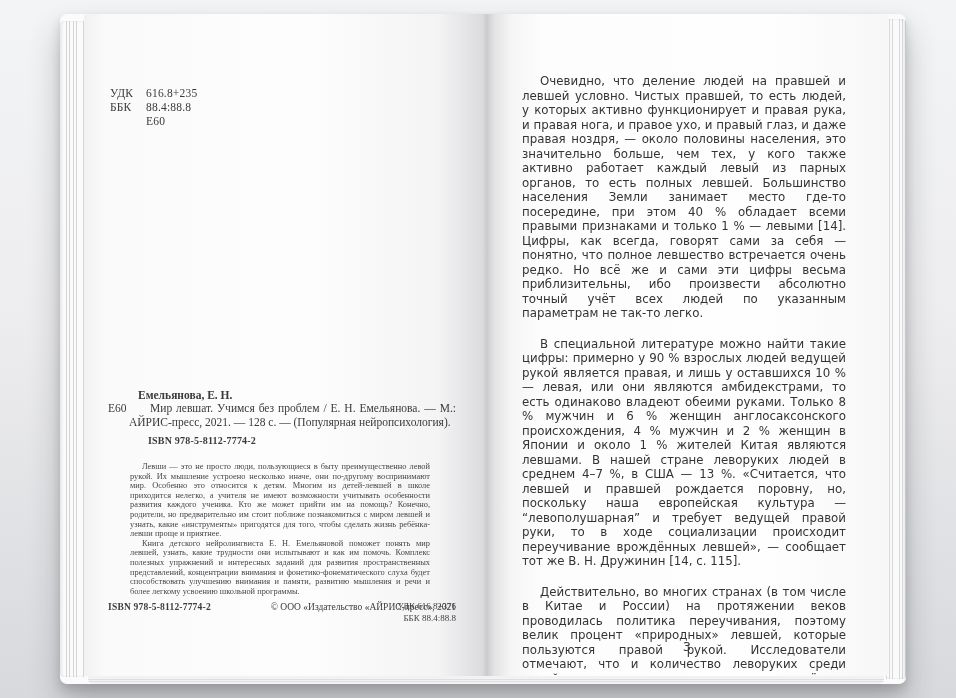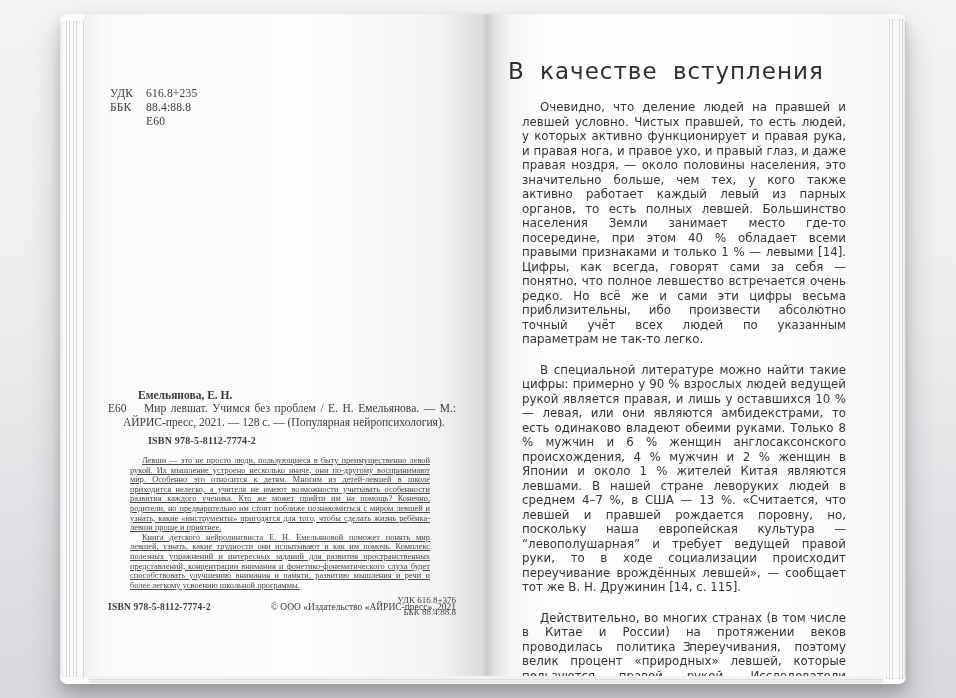--- a/index.html
+++ b/index.html
@@ -40,23 +40,23 @@
     background:linear-gradient(90deg,#c9c9cc 0%,#e2e2e4 2%,#f5f5f6 6%,#fdfdfe 14%,#fefefe 70%,#f7f7f8 100%);
     padding:44px 26px 0 20px;box-sizing:border-box;color:#343436;
   }
   
   .head-block{margin-left:2px;font-size:11.5px;line-height:14px;letter-spacing:.2px;}
   .head-row .hl{display:inline-block;width:36px;}
   .spacer{height:234px;}
   .author{margin-left:30px;font-weight:bold;font-size:11.5px;line-height:14px;margin-top:26px;}
   .entry-row{position:relative;margin-top:0;}
   .entry-code{position:absolute;left:0;top:0;font-size:11.5px;}
-  .entry-text{margin-left:15px;text-indent:21px;font-size:11.5px;line-height:13.5px;text-align:justify;}
+  .entry-text{margin-left:21px;text-indent:21px;font-size:11.5px;line-height:13.5px;text-align:justify;}
   .isbn-mid{margin-left:40px;margin-top:6px;font-weight:bold;font-size:10px;letter-spacing:.2px;}
-  .annotation{margin:10px 26px 0 22px;font-size:8.4px;line-height:9.6px;text-align:justify;color:#46464a;text-decoration:underline;}
+  .annotation{margin:16px 26px 0 22px;font-size:8.4px;line-height:9.6px;text-align:justify;color:#46464a;}
   .annotation p{margin:0;text-indent:12px;}
   .udk-repeat{margin:5px 0 0 0;text-align:right;font-size:9px;line-height:11.5px;color:#404044;}
   .imprint-row{
     position:absolute;left:24px;right:30px;bottom:64px;display:flex;
     justify-content:space-between;font-size:9.5px;color:#3c3c40;
   }
   .imprint-row .isbn-bottom{font-weight:bold;letter-spacing:.2px;}
   
   .chapter-title{
     margin:0 0 14px 2px;font-family:"DejaVu Sans", sans-serif;font-size:23px;font-weight:500;
@@ -112,21 +112,20 @@
         <div>ББК 88.4:88.8</div>
       </div>
 
       <div class="imprint-row">
         <span class="isbn-bottom">ISBN 978-5-8112-7774-2</span>
         <span class="copyright">© ООО «Издательство «АЙРИС-пресс», 2021</span>
       </div>
     </div>
 
     <div class="page page-right">
-      <h1 class="chapter-title">В качестве вступления</h1>
       <div class="body-text">
         <p>Очевидно, что деление людей на правшей и левшей условно. Чистых правшей, то есть людей, у которых активно функционирует и правая рука, и правая нога, и правое ухо, и правый глаз, и даже правая ноздря, — около половины населения, это значительно больше, чем тех, у кого также активно работает каждый левый из парных органов, то есть полных левшей. Большинство населения Земли занимает место где-то посередине, при этом 40 % обладает всеми правыми признаками и только 1 % — левыми [14]. Цифры, как всегда, говорят сами за себя — понятно, что полное левшество встречается очень редко. Но всё же и сами эти цифры весьма приблизительны, ибо произвести абсолютно точный учёт всех людей по указанным параметрам не так-то легко.</p>
         <p>В специальной литературе можно найти такие цифры: примерно у 90 % взрослых людей ведущей рукой является правая, и лишь у оставшихся 10 % — левая, или они являются амбидекстрами, то есть одинаково владеют обеими руками. Только 8 % мужчин и 6 % женщин англосаксонского происхождения, 4 % мужчин и 2 % женщин в Японии и около 1 % жителей Китая являются левшами. В нашей стране леворуких людей в среднем 4–7 %, в США — 13 %. «Считается, что левшей и правшей рождается поровну, но, поскольку наша европейская культура — “левополушарная” и требует ведущей правой руки, то в ходе социализации происходит переучивание врождённых левшей», — сообщает тот же В. Н. Дружинин [14, с. 115].</p>
         <p>Действительно, во многих странах (в том числе в Китае и России) на протяжении веков проводилась политика переучивания, поэтому велик процент «природных» левшей, которые пользуются правой рукой. Исследователи отмечают, что и количество леворуких среди детей разного возраста различно, причём с возрастом оно снижается. Обследования среди московских школьников, проведённые на рубеже XX–XXI вв., показали, что среди 7–9-летних детей 13,3 % леворуких мальчиков и 10 % леворуких девочек, а среди 14–15-летних — леворуких только 4,4 % мальчиков и 4,1 % девочек [4, с. 161]. Эти цифры, несомненно, говорят о большой доле переученных детей в нашем обществе.</p>
       </div>
       <div class="page-number">3</div>
     </div>
 
   </div>
 </div>

